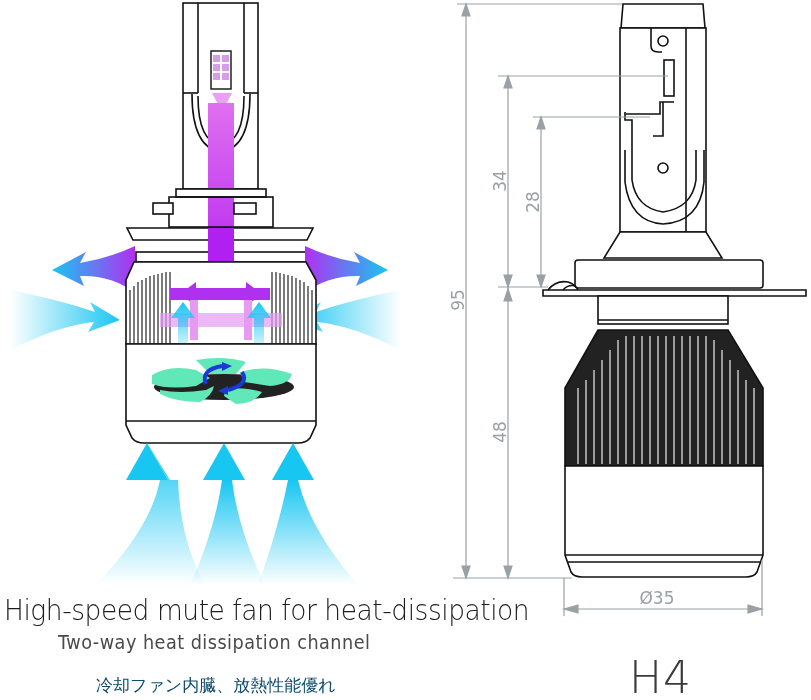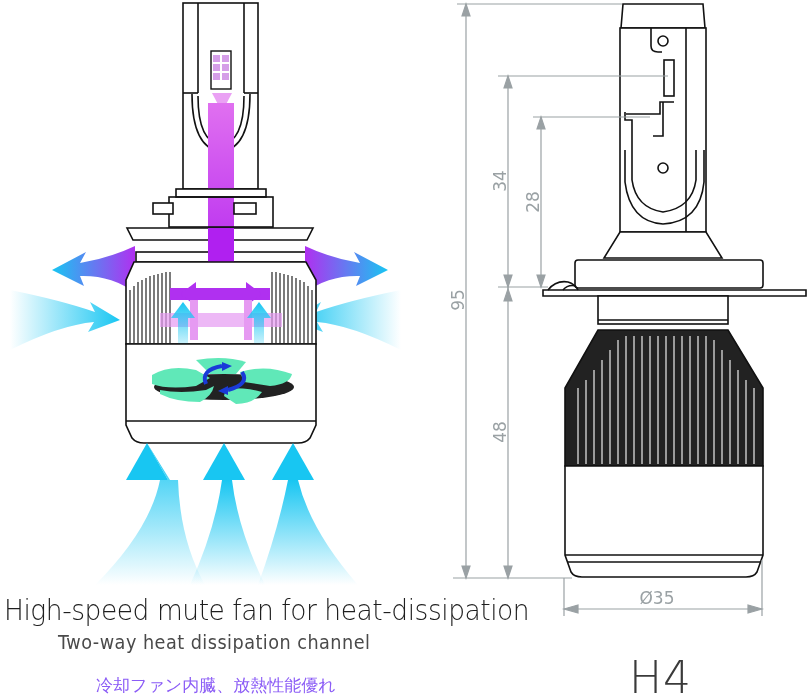--- a/index.html
+++ b/index.html
@@ -1,21 +1,21 @@
 <!DOCTYPE html>
 <html><head>
 <meta charset="utf-8">
 <style>
   html, body { margin:0; padding:0; background:#ffffff; }
   body { width:811px; height:700px; position:relative; overflow:hidden; font-family:"Liberation Sans", sans-serif; }
   svg { position:absolute; left:0; top:0; }
   .caption { position:absolute; white-space:nowrap; color:#2a2a2a; }
   #cap-main { left:4px; top:594px; font-size:28.5px; letter-spacing:-0.5px; color:#1e1e1e; font-family:"DejaVu Sans", sans-serif; font-weight:300; transform:scaleX(0.93); transform-origin:left top; }
   #cap-sub { left:58px; top:631px; font-size:19px; color:#4a4a4a; letter-spacing:0.5px; font-family:"DejaVu Sans", sans-serif; transform:scaleX(0.93); transform-origin:left top; }
-  #cap-jp { left:96px; top:674px; font-size:17px; color:#8b5cf6; font-family:"DejaVu Sans", sans-serif; }
+  #cap-jp { left:96px; top:674px; font-size:17px; color:#0c4a6e; font-family:"DejaVu Sans", sans-serif; }
   #model-label { position:absolute; left:629px; top:652px; font-size:44px; color:#3a3a3a; font-family:"DejaVu Sans", sans-serif; font-weight:200; letter-spacing:1px; }
   .dim { font-family:"DejaVu Sans", sans-serif; font-size:17px; fill:#9aa1a4; }
 </style>
 </head>
 <body>
 
 <svg width="811" height="700" viewBox="0 0 811 700">
   <defs>
     <linearGradient id="coolUp" x1="0" y1="0" x2="0" y2="1">
       <stop offset="0" stop-color="#18c6f2"></stop>

